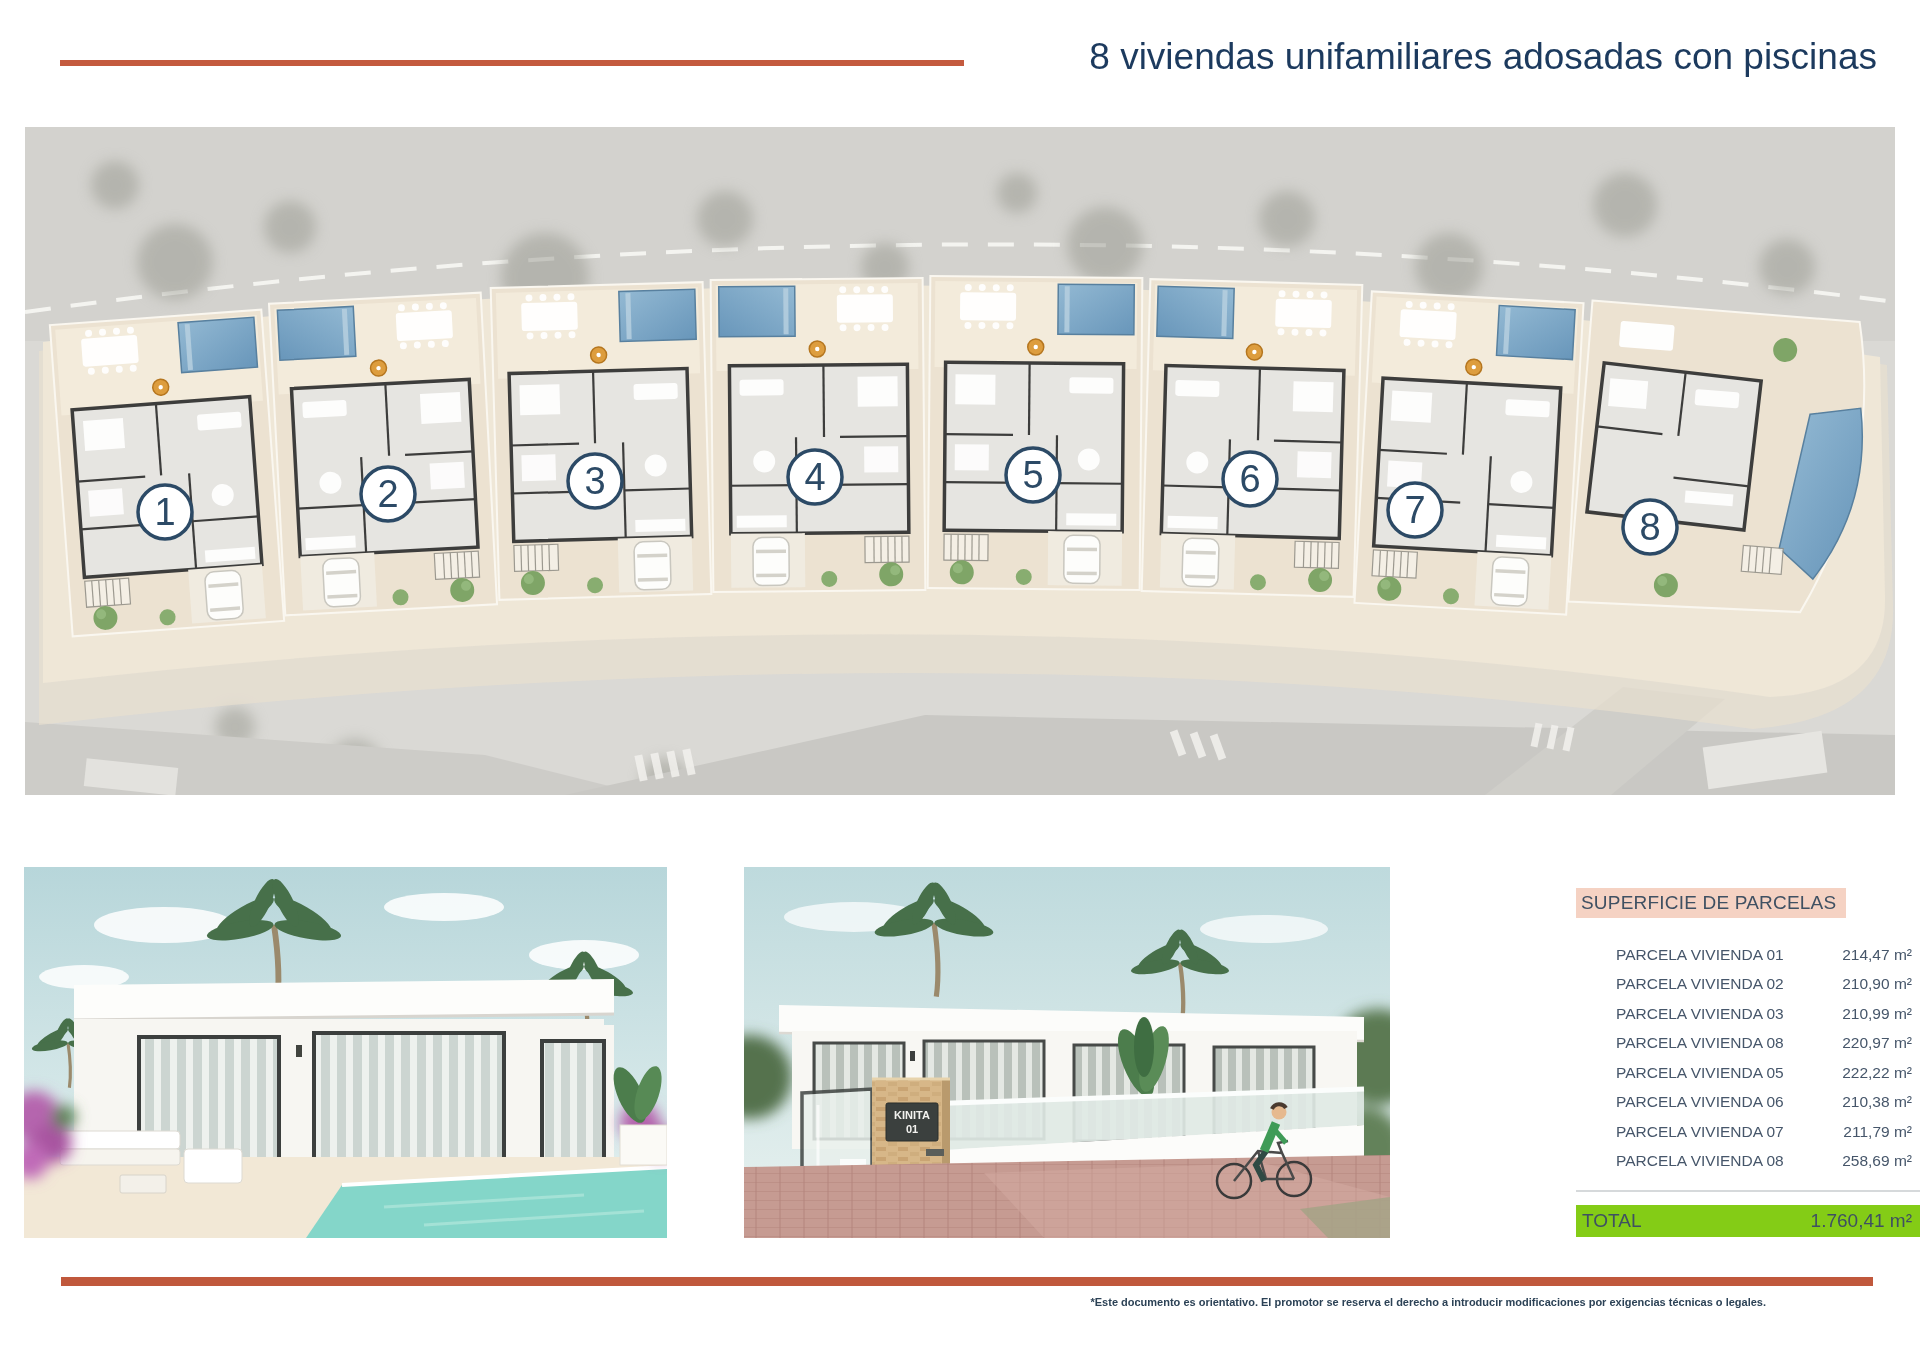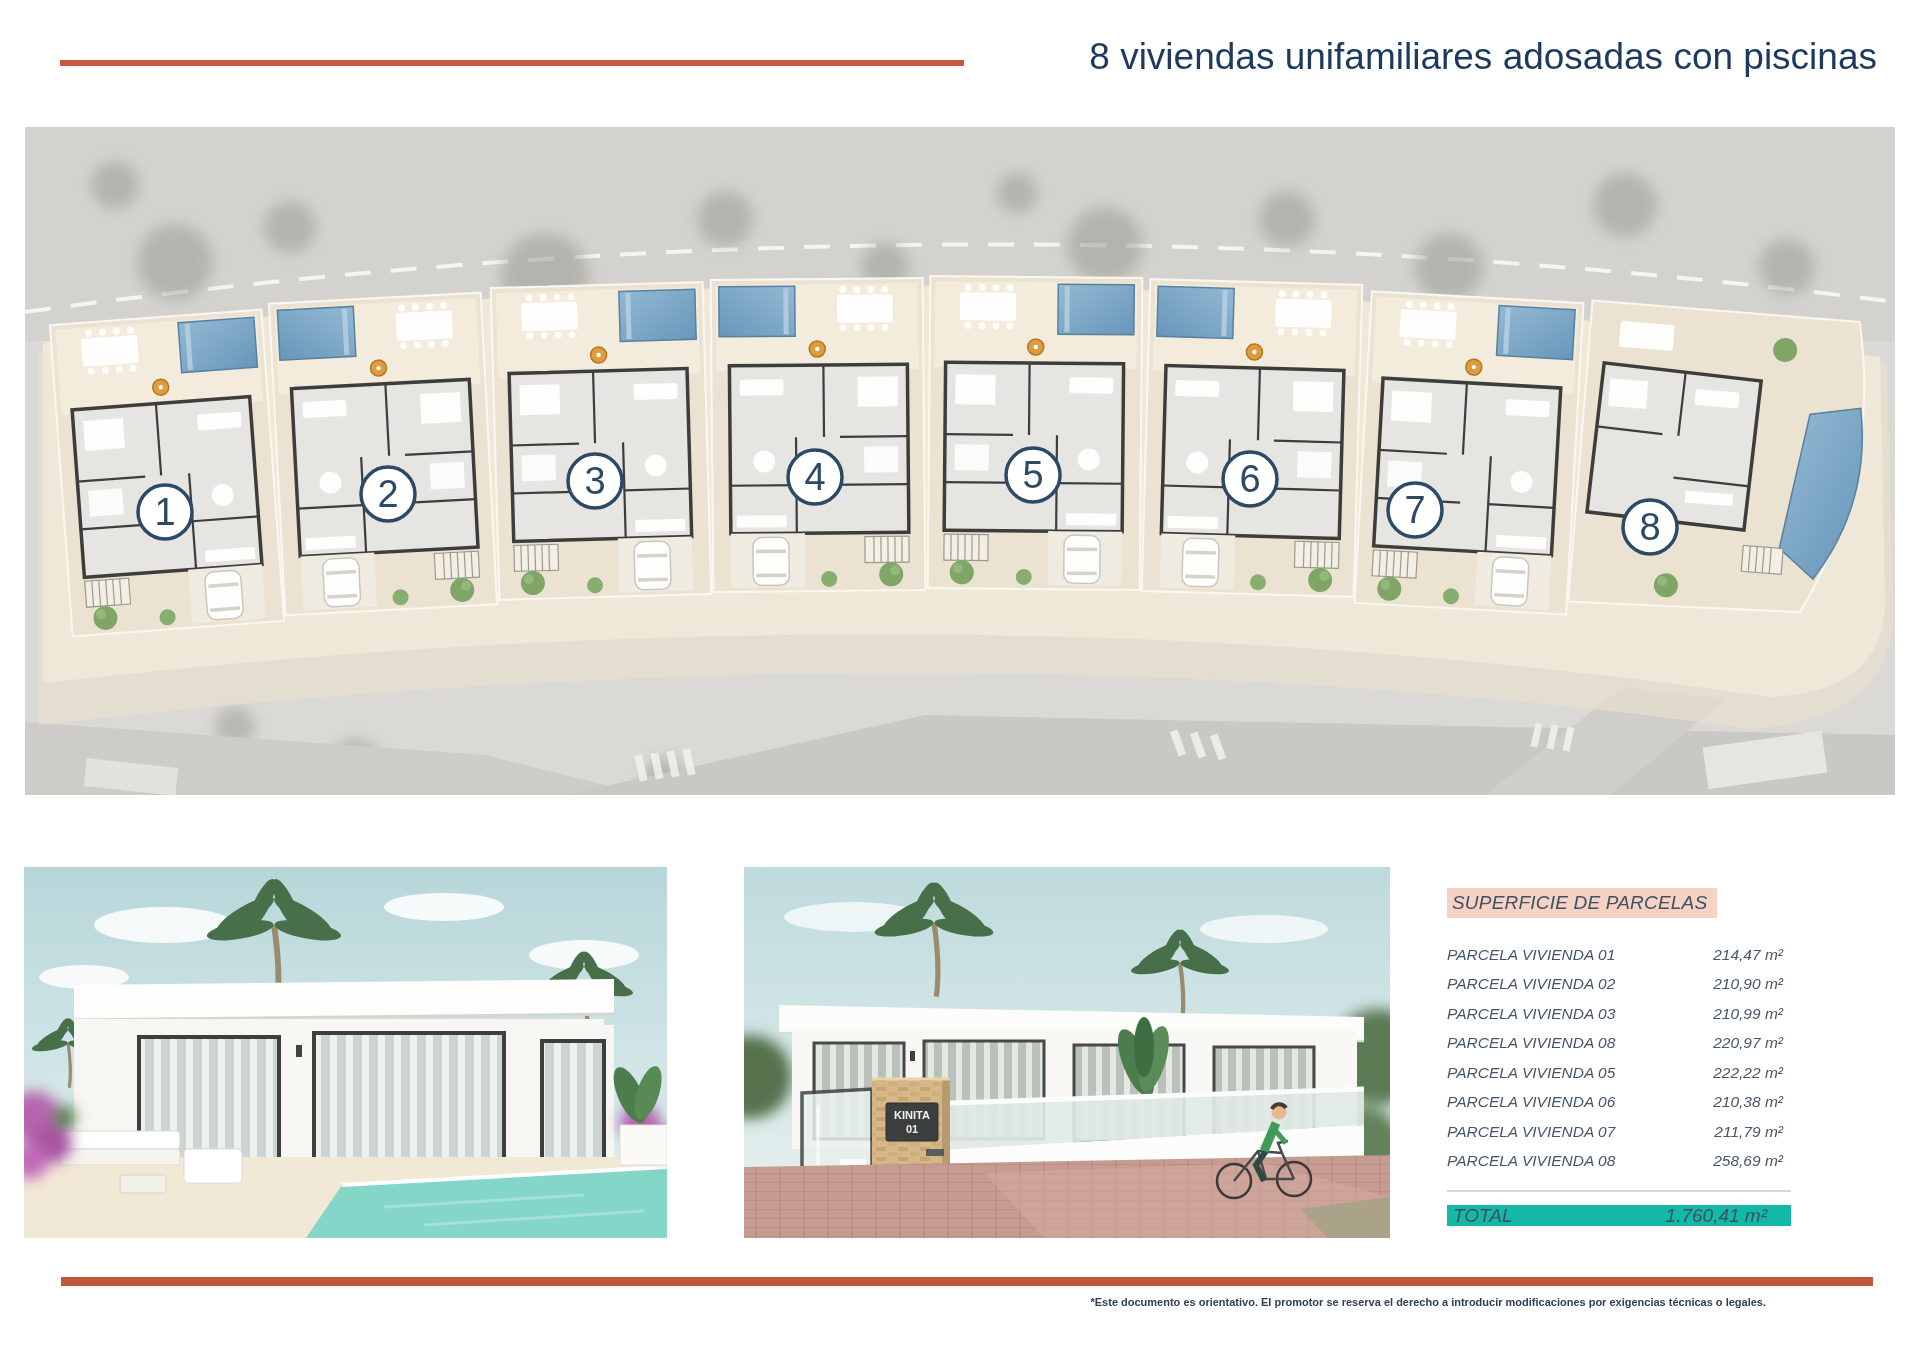--- a/index.html
+++ b/index.html
@@ -9,29 +9,29 @@
   
   .title-line{position:absolute;left:60px;top:60px;width:904px;height:6px;background:#c45a3e;}
   .page-title{position:absolute;top:36px;right:43px;font-size:37px;color:#1c3a5e;white-space:nowrap;}
 
   
   .aerial{position:absolute;left:25px;top:127px;}
   .render-a{position:absolute;left:24px;top:867px;}
   .render-b{position:absolute;left:744px;top:867px;}
 
   
-  .parcel-table{position:absolute;left:1447px;top:888px;width:344px;color:#46566a;font-style:italic;}
+  .parcel-table{position:absolute;left:1576px;top:888px;width:344px;color:#46566a;}
   .pt-header{display:inline-block;background:#f5d2c3;color:#3f5062;font-size:19px;
              padding:4px 10px 4px 5px;letter-spacing:.2px;}
-  .pt-rows{margin-top:22px;}
+  .pt-rows{margin-top:22px;margin-left:40px;}
   .pt-row{display:flex;justify-content:space-between;align-items:center;height:29.5px;font-size:15.5px;}
   .pt-row .val{padding-right:8px;}
   .pt-divider{border-top:2px solid #d6d9db;margin-top:14px;}
-  .pt-total{margin-top:13px;background:#14b8a6;height:21px;display:flex;align-items:center;
-            justify-content:space-between;font-size:19px;color:#3f5062;padding:0 24px 0 6px;}
+  .pt-total{margin-top:13px;background:#84cc16;height:32px;display:flex;align-items:center;
+            justify-content:space-between;font-size:19px;color:#3f5062;padding:0 8px 0 6px;}
 
   
   .footer-line{position:absolute;left:61px;top:1277px;width:1812px;height:9px;background:#c0583c;}
   .disclaimer{position:absolute;top:1296px;right:154px;text-align:right;line-height:1.25;}
   .disclaimer .es{font-weight:bold;font-size:11px;color:#2c4256;}
   .disclaimer .en{font-size:14px;color:#a9b0b6;margin-top:1px;}
 
   text{font-family:"Liberation Sans",sans-serif;}
 </style>
 </head>

